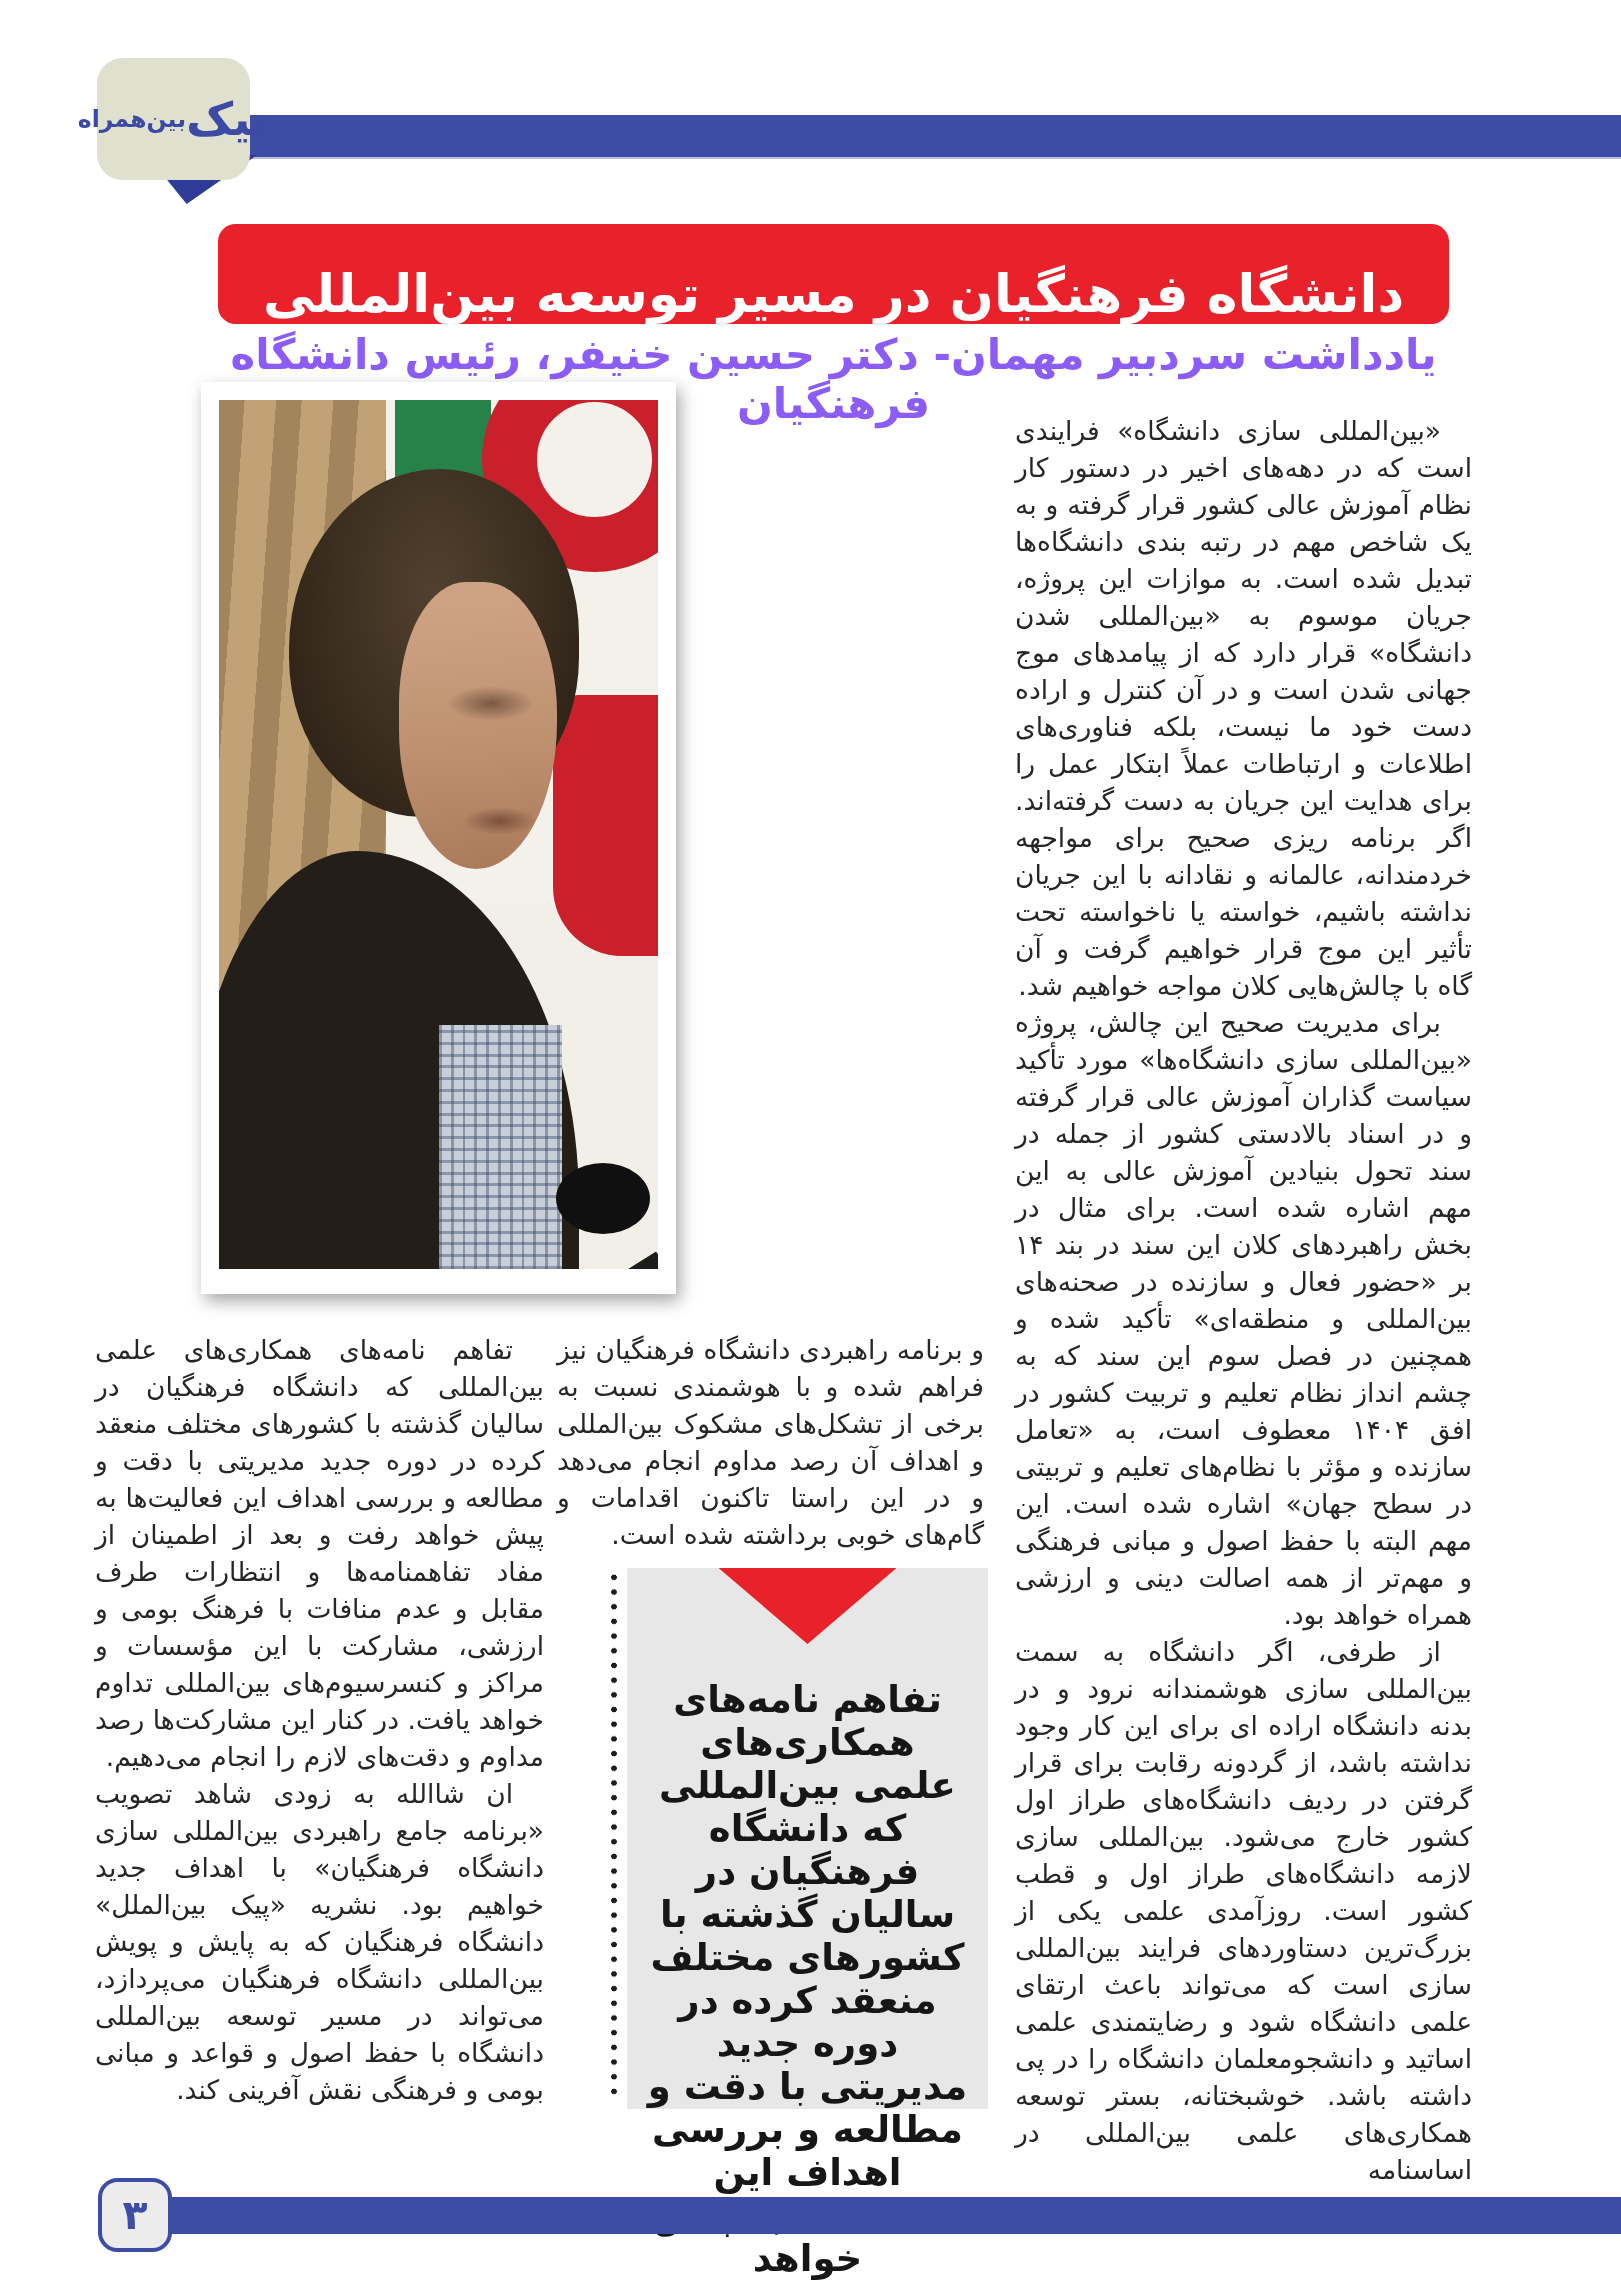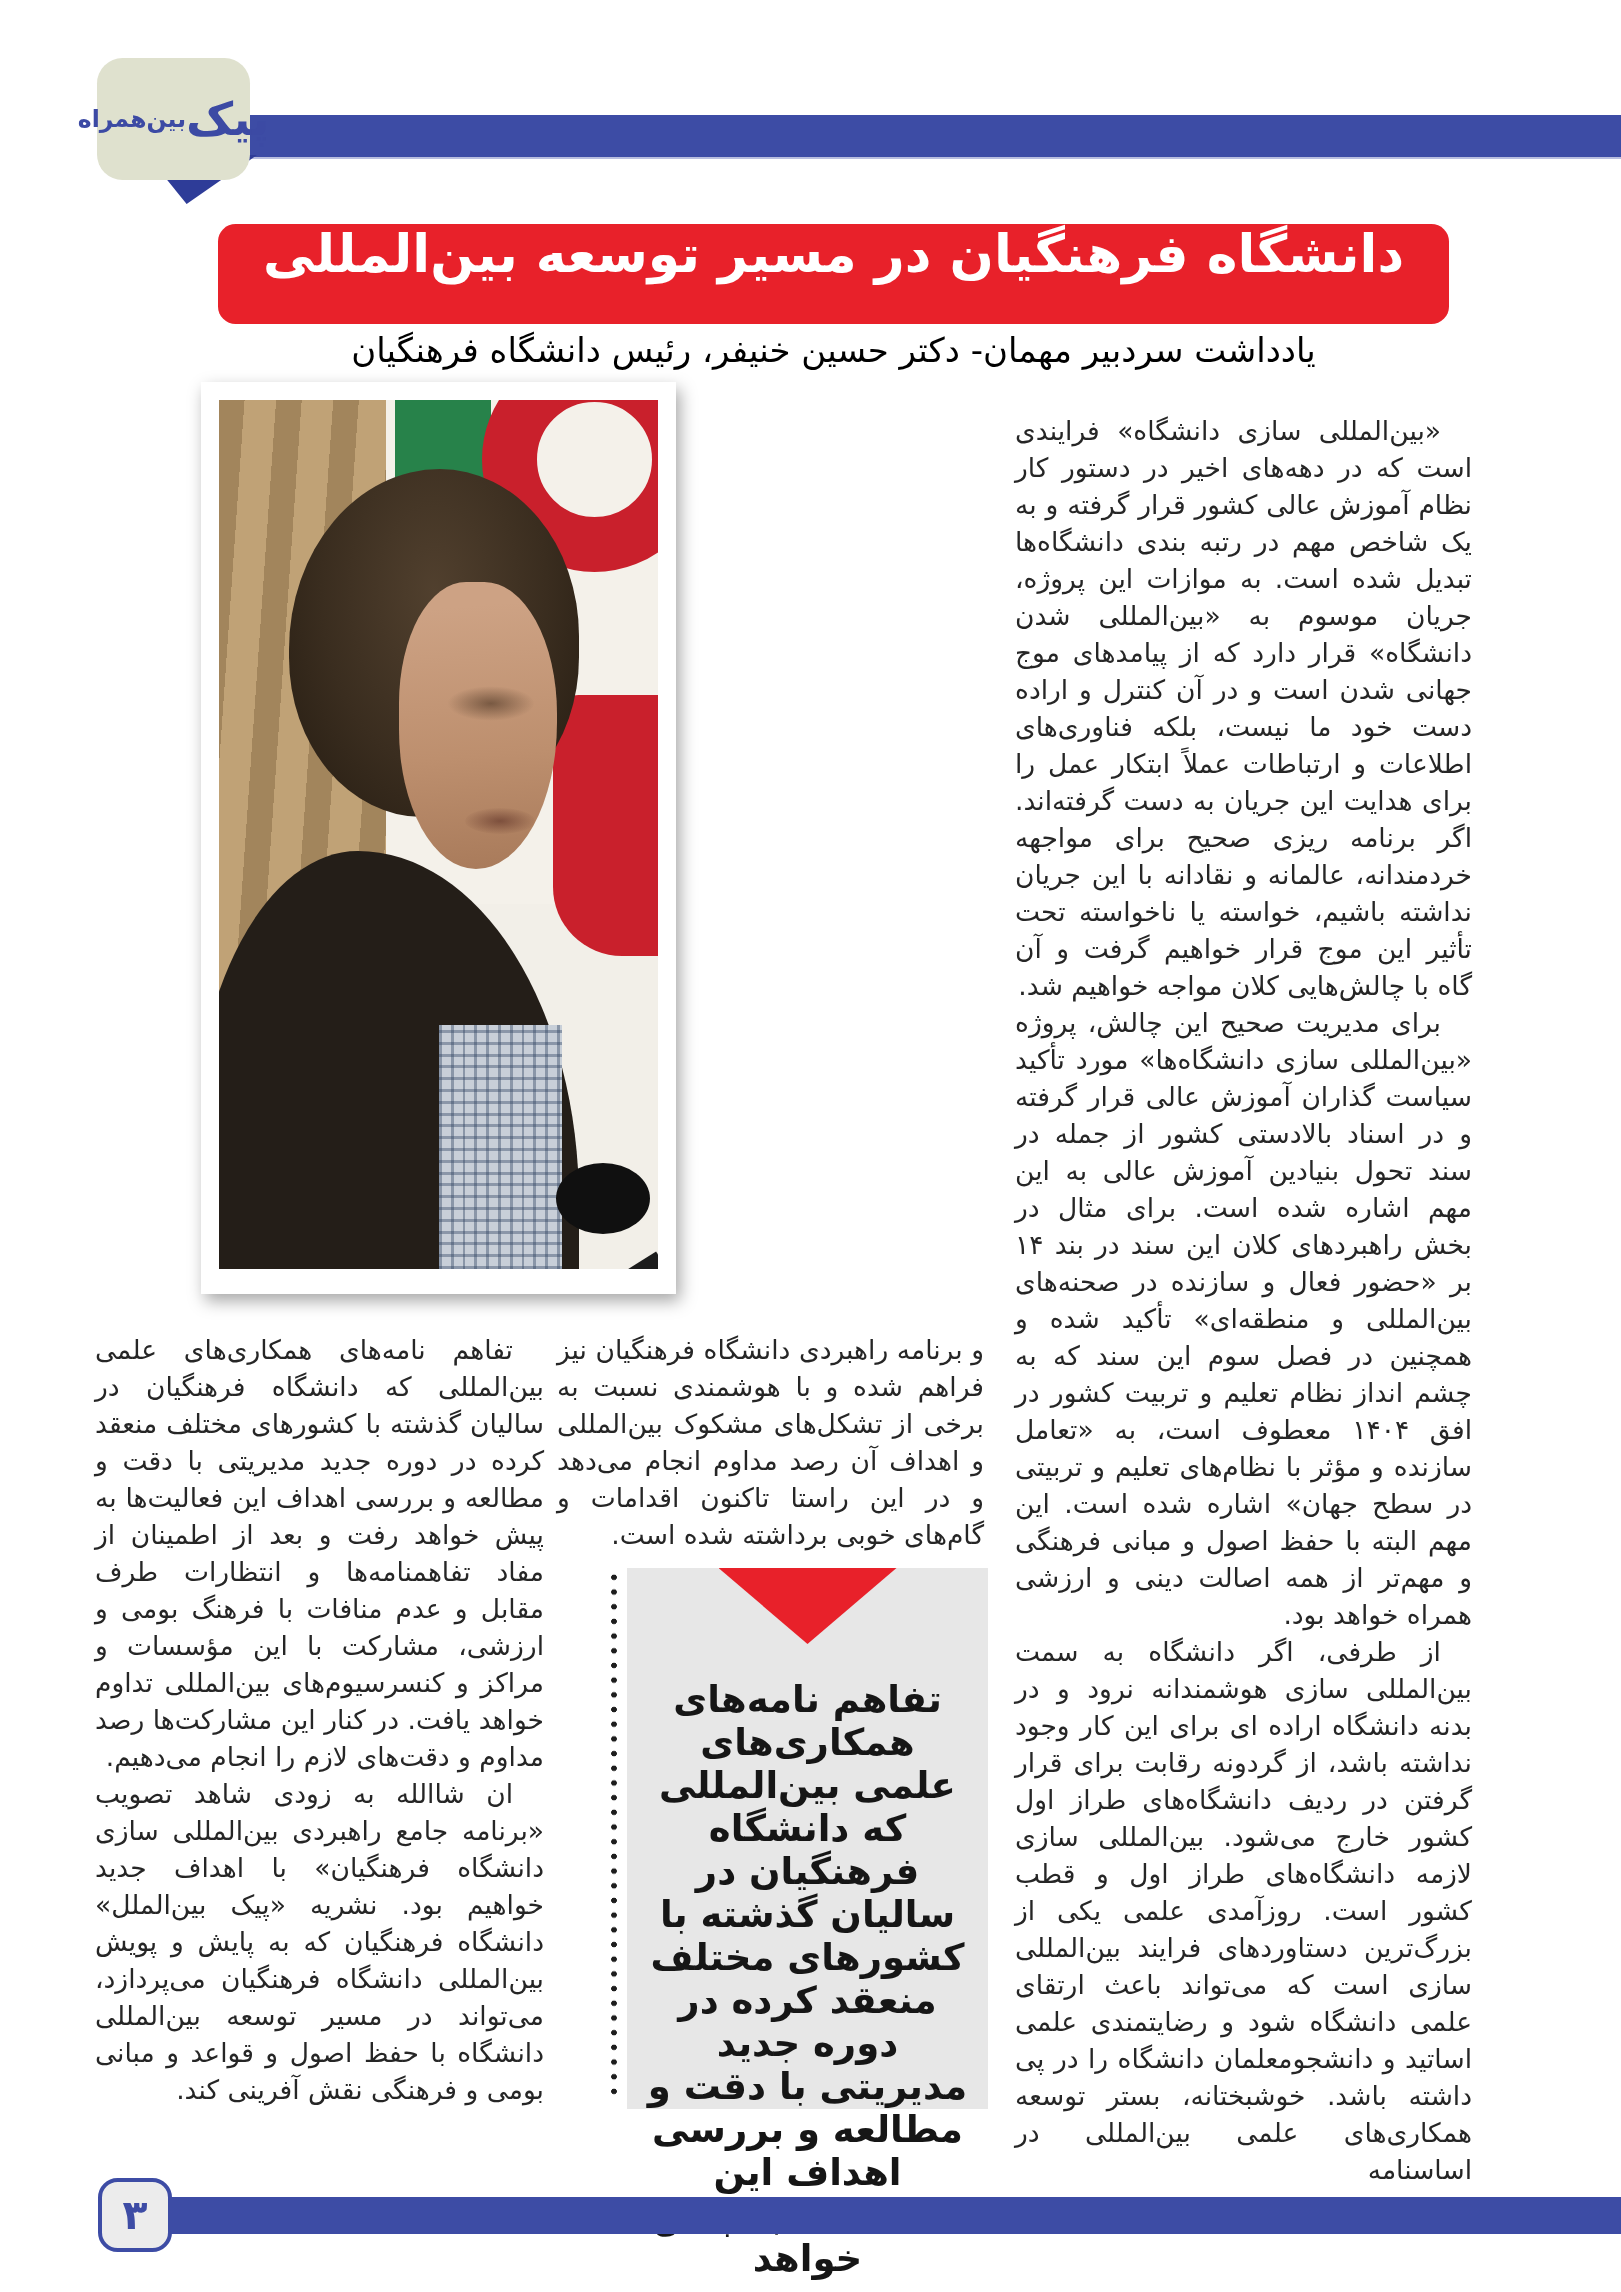--- a/index.html
+++ b/index.html
@@ -11,24 +11,24 @@
   .topbar{position:absolute;left:147px;right:0;top:115px;height:42px;background:#3d4ca5;border-bottom:2px solid #b9bedf;}
   .topbar-fold{position:absolute;left:147px;top:155px;width:110px;height:49px;background:#2e3c98;
     clip-path:polygon(0 0,100% 0,36% 100%);}
   .logo{position:absolute;left:97px;top:58px;width:153px;height:122px;background:#dfe1ce;
     border-radius:25.5px;z-index:3;display:flex;flex-direction:row;align-items:center;justify-content:center;
     color:#3c4aa4;font-weight:bold;}
   .logo .l1{font-size:46px;line-height:49px;}
   .logo .l2{font-size:23.5px;line-height:29px;letter-spacing:-1px;}
   
   .banner{position:absolute;left:218px;top:224px;width:1231px;height:100px;background:#e8212a;
-    border-radius:17.6px;display:flex;align-items:flex-start;justify-content:center;}
+    border-radius:17.6px;display:flex;align-items:flex-end;justify-content:center;}
   .banner span{color:#ffffff;font-size:52px;font-weight:bold;}
   .byline{position:absolute;left:218px;top:330px;width:1231px;text-align:center;
-    color:#000000;font-size:34px;font-weight:normal;}
+    color:#8b5cf6;font-size:42px;font-weight:bold;}
   
   .photo{position:absolute;left:201px;top:382px;width:475px;height:912px;background:#fff;
     padding:17.6px 17.6px 25.5px 17.6px;box-sizing:border-box;box-shadow:3.9px 6.9px 15.7px rgba(0,0,0,.35);}
   .ph{position:relative;width:100%;height:100%;overflow:hidden;background:#f2efe8;}
   .ph div{position:absolute;}
   .curtain{left:0;top:0;width:40%;height:100%;
     background:repeating-linear-gradient(94deg,#a2855c 0 25.5px,#c0a276 25.5px 57px);}
   .flagwhite{left:38%;top:0;width:62%;height:58%;background:#f4f1ea;}
   .flaggreen{left:40%;top:0;width:22%;height:16%;background:#27824a;border-radius:0 0 40% 30%;}
   .flagring{left:60%;top:-6%;width:225px;height:225px;border-radius:50%;border:55px solid #c9202c;box-sizing:border-box;}

